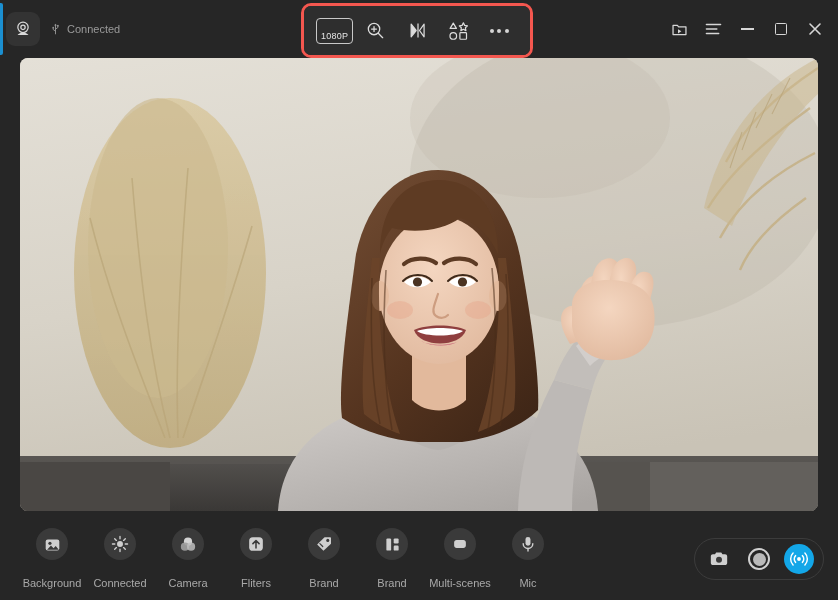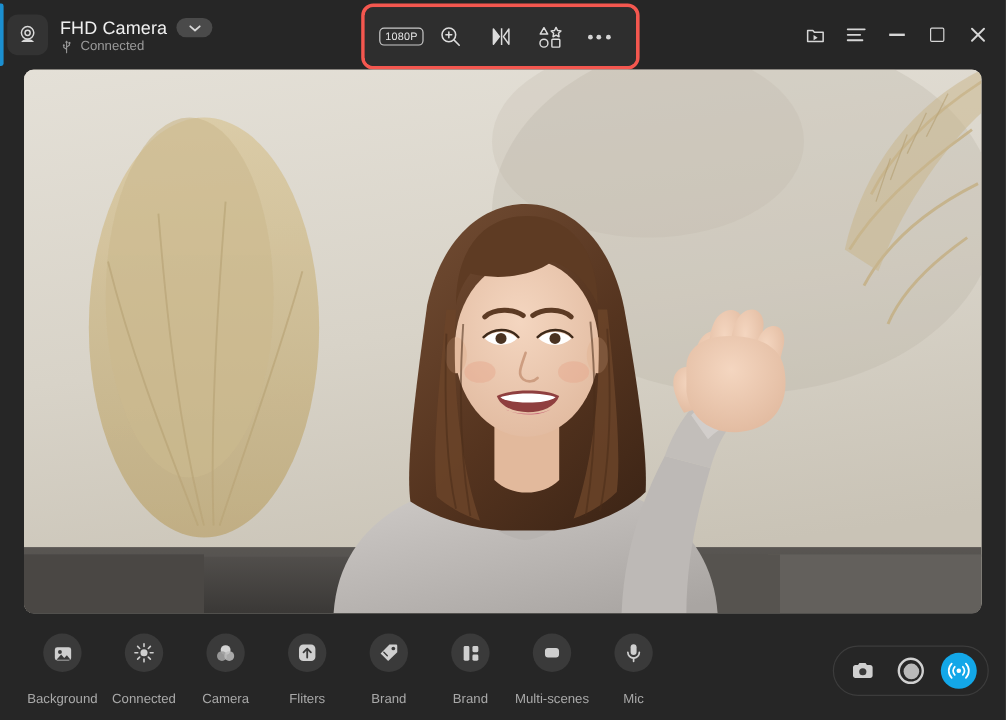--- a/index.html
+++ b/index.html
@@ -69,21 +69,21 @@
   }
   .tool-btn {
     width: 34px; height: 34px;
     display: flex; align-items: center; justify-content: center;
     border-radius: 6px;
   }
   .res-badge {
     border: 1.4px solid #c9c9c9;
     border-radius: 4px;
     font-size: 9px; color: #e4e4e4;
-    padding: 2px 4px 2px 4px;
+    padding: 13px 4px 2px 4px;
     letter-spacing: .2px;
     line-height: 1;
     font-family: "Liberation Sans", sans-serif;
   }
   .dots { display: flex; gap: 3.5px; align-items: center; }
   .dots i { width: 4px; height: 4px; border-radius: 50%; background: #d4d4d4; display: block; }
 
   
   .win-ctrls {
     position: absolute; right: 6px; top: 0;
@@ -156,28 +156,20 @@
 
     <div class="cam-tile">
       <svg width="20" height="20" viewBox="0 0 24 24" fill="none" stroke="#d9d9d9" stroke-width="1.5">
         <circle cx="12" cy="10" r="6.2"></circle>
         <circle cx="12" cy="10" r="2.6"></circle>
         <path d="M5.5 19.2c1.3-2 3.8-3.1 6.5-3.1s5.2 1.1 6.5 3.1z" fill="#d9d9d9" stroke="none"></path>
       </svg>
     </div>
 
     <div class="cam-meta">
-      <div class="cam-title-row">
-        <span class="cam-title">FHD Camera</span>
-        <span class="chev-pill">
-          <svg width="11" height="7" viewBox="0 0 12 8" fill="none" stroke="#d8d8d8" stroke-width="1.7" stroke-linecap="round" stroke-linejoin="round">
-            <path d="M1.5 2.2L6 6.2l4.5-4"></path>
-          </svg>
-        </span>
-      </div>
       <div class="cam-sub-row">
         <svg width="11" height="12" viewBox="0 0 14 16" fill="none" stroke="#9a9a9a" stroke-width="1.2" stroke-linecap="round">
           <path d="M7 14.5V3"></path>
           <path d="M5.2 3.2L7 1l1.8 2.2z" fill="#9a9a9a" stroke="none"></path>
           <path d="M7 8.2l3.1-2.1V4.4"></path>
           <rect x="9.1" y="2.6" width="2.1" height="2.1" fill="#9a9a9a" stroke="none"></rect>
           <path d="M7 10.8L3.9 8.7V7.2"></path>
           <circle cx="3.9" cy="6.2" r="1.1" fill="#9a9a9a" stroke="none"></circle>
         </svg>
         <span class="cam-sub">Connected</span>

